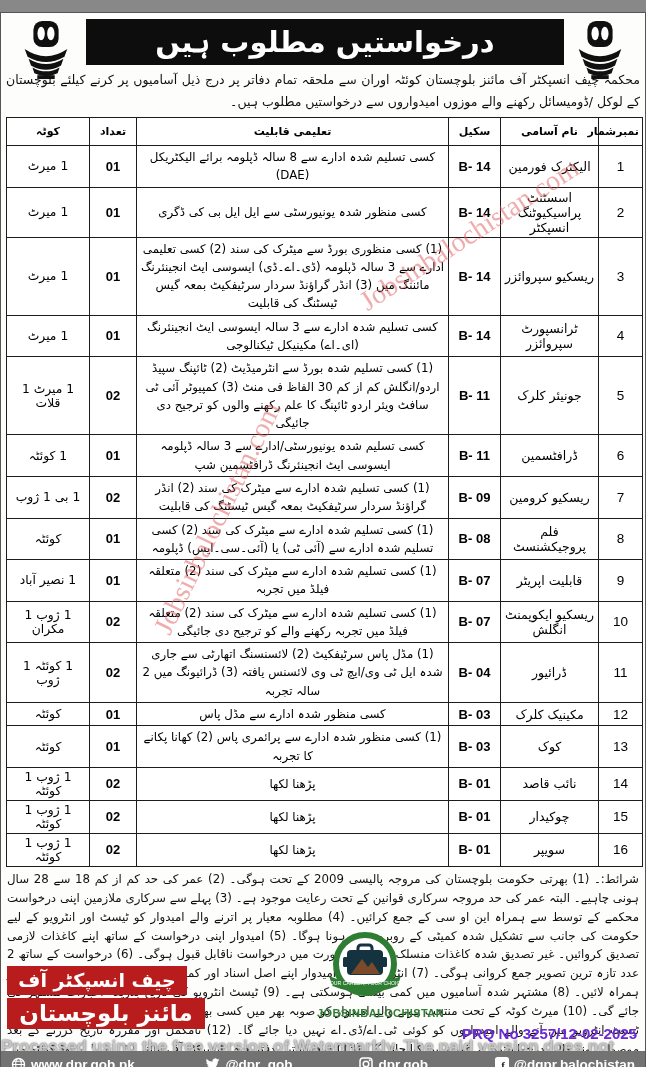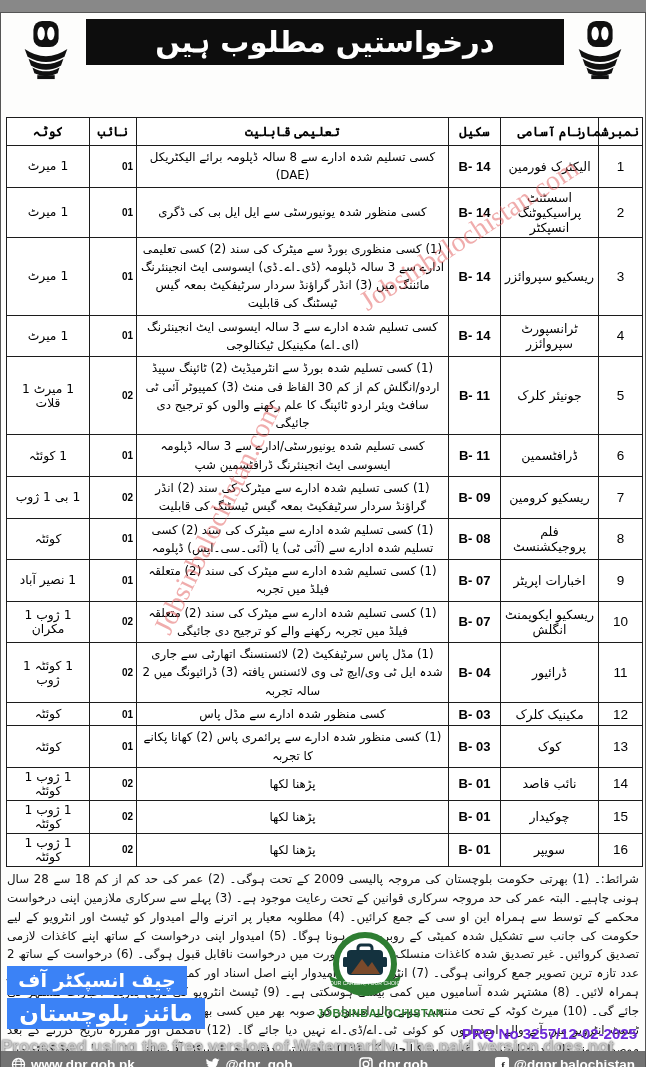--- a/index.html
+++ b/index.html
@@ -21,35 +21,35 @@
   .intro {
     position:absolute; top:56px; left:5px; right:5px;
     direction:rtl; text-align:justify; font-size:12.5px; line-height:1.75; color:#111;
   }
   
   table.jobs {
     table-layout:fixed; width:636px; margin:0 5px;
     border-collapse:collapse; direction:rtl; background:#fff;
   }
   table.jobs th, table.jobs td { border:1px solid #1c1c1c; padding:2px 3px; vertical-align:middle; }
-  table.jobs th { font-size:13px; font-weight:bold; height:28px;font-family:Liberation Serif, serif; }
+  table.jobs th { font-size:11px; font-weight:bold; height:28px; }
   .c-serial { text-align:center; font-family:"Liberation Sans",sans-serif; font-size:13.5px; }
   .c-name   { text-align:center; font-size:12.5px; }
   .c-scale  { text-align:center; font-family:"Liberation Sans",sans-serif; font-weight:bold; font-size:13px; }
   .c-qualification { text-align:center; font-size:11.8px; line-height:1.55; }
-  .c-count  { font-family:"Liberation Sans",sans-serif; font-weight:bold; font-size:10px; }
+  .c-count  { text-align:center; font-family:"Liberation Sans",sans-serif; font-weight:bold; font-size:13px; }
   .c-quota  { text-align:center; font-size:12.3px; }
   
   .conditions {
     margin:3px 6px 0; direction:rtl; text-align:justify;
     font-size:11.8px; line-height:1.6; color:#111;
   }
   
   .sig-box {
-    position:absolute; left:6px; background:#3b82f6; color:#fff;
+    position:absolute; left:6px; background:#b91c1c; color:#fff;
     text-align:center; font-weight:bold; direction:rtl;
   }
   .sig-box-1 { top:953px; width:180px; height:29px; font-size:19px; line-height:29px; }
   .sig-box-2 { top:985px; width:198px; height:31px; font-size:23px; line-height:31px; }
   .jb-logo { position:absolute; left:316px; top:918px; width:96px; text-align:center; }
   .jb-logo-label { font-size:11px; font-weight:bold; color:#2e7d32; letter-spacing:.4px; font-family:"Liberation Sans",sans-serif; }
   .prq {
     position:absolute; right:8px; top:1012px;
     font-family:"Liberation Sans",sans-serif; font-weight:bold; font-size:15px; color:#6d28d9;
   }
@@ -92,38 +92,39 @@
     <div class="title-bar">درخواستیں مطلوب ہیں</div>
     <svg class="emblem emblem-right" viewBox="0 0 58 64">
       <rect x="16" y="2" width="26" height="27" rx="9" fill="#101010"></rect>
       <ellipse cx="24" cy="15" rx="3.8" ry="7" fill="#fff"></ellipse>
       <ellipse cx="34" cy="15" rx="3.8" ry="7" fill="#fff"></ellipse>
       <path d="M7 31 q22 15 44 0 l-3 8 q-19 11 -38 0 z" fill="#101010"></path>
       <path d="M11 41 q18 11 36 0 l-2.5 7 q-15.5 9 -31 0 z" fill="#101010"></path>
       <path d="M15 50 q14 8 28 0 l-2 6 q-12 6 -24 0 z" fill="#101010"></path>
       <rect x="20" y="58" width="18" height="4" fill="#101010"></rect>
     </svg>
+    <div class="intro">محکمہ چیف انسپکٹر آف مائنز بلوچستان کوئٹہ اوران سے ملحقہ تمام دفاتر پر درج ذیل آسامیوں پر کرنے کیلئے بلوچستان کے لوکل /ڈومیسائل رکھنے والے موزوں امیدواروں سے درخواستیں مطلوب ہیں۔</div>
   </div>
 
   <table class="jobs">
     <colgroup>
       <col style="width:44px">
         <col style="width:98px">
         <col style="width:52px">
       <col style="width:312px">
         <col style="width:47px">
         <col style="width:83px">
     </colgroup>
     <thead>
       <tr>
         <th>نمبرشمار</th>
         <th>نام آسامی</th>
         <th>سکیل</th>
         <th>تعلیمی قابلیت</th>
-        <th>نائب</th>
+        <th>تعداد</th>
         <th>کوٹہ</th>
       </tr>
     </thead>
     <tbody>
         <tr>
           <td class="c-serial">1</td>
           <td class="c-name">الیکٹرک فورمین</td>
           <td class="c-scale">B- 14</td>
           <td class="c-qualification">کسی تسلیم شدہ ادارے سے 8 سالہ ڈپلومہ برائے الیکٹریکل (DAE)</td>
           <td class="c-count">01</td>
@@ -180,21 +181,21 @@
         <tr>
           <td class="c-serial">8</td>
           <td class="c-name">فلم پروجیکشنسٹ</td>
           <td class="c-scale">B- 08</td>
           <td class="c-qualification">(1) کسی تسلیم شدہ ادارے سے میٹرک کی سند (2) کسی تسلیم شدہ ادارے سے (آئی ٹی) یا (آئی۔سی۔ایس) ڈپلومہ</td>
           <td class="c-count">01</td>
           <td class="c-quota">کوئٹہ</td>
         </tr>
         <tr>
           <td class="c-serial">9</td>
-          <td class="c-name">اخبارات اپریٹر</td>
+          <td class="c-name">قابلیت اپریٹر</td>
           <td class="c-scale">B- 07</td>
           <td class="c-qualification">(1) کسی تسلیم شدہ ادارے سے میٹرک کی سند (2) متعلقہ فیلڈ میں تجربہ</td>
           <td class="c-count">01</td>
           <td class="c-quota">1 نصیر آباد</td>
         </tr>
         <tr>
           <td class="c-serial">10</td>
           <td class="c-name">ریسکیو ایکوپمنٹ انگلش</td>
           <td class="c-scale">B- 07</td>
           <td class="c-qualification">(1) کسی تسلیم شدہ ادارے سے میٹرک کی سند (2) متعلقہ فیلڈ میں تجربہ رکھنے والے کو ترجیح دی جائیگی</td>

